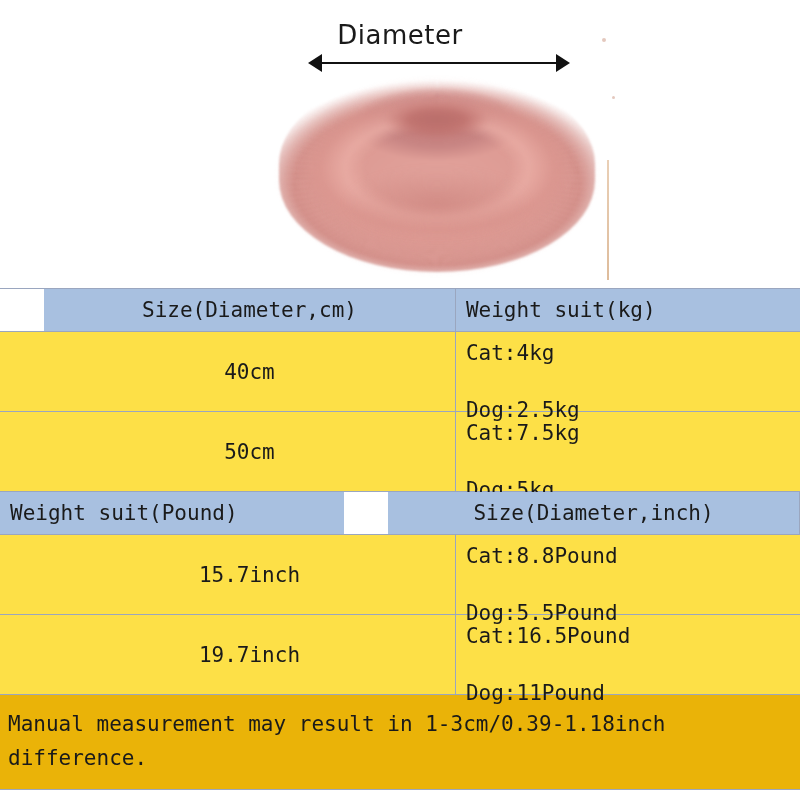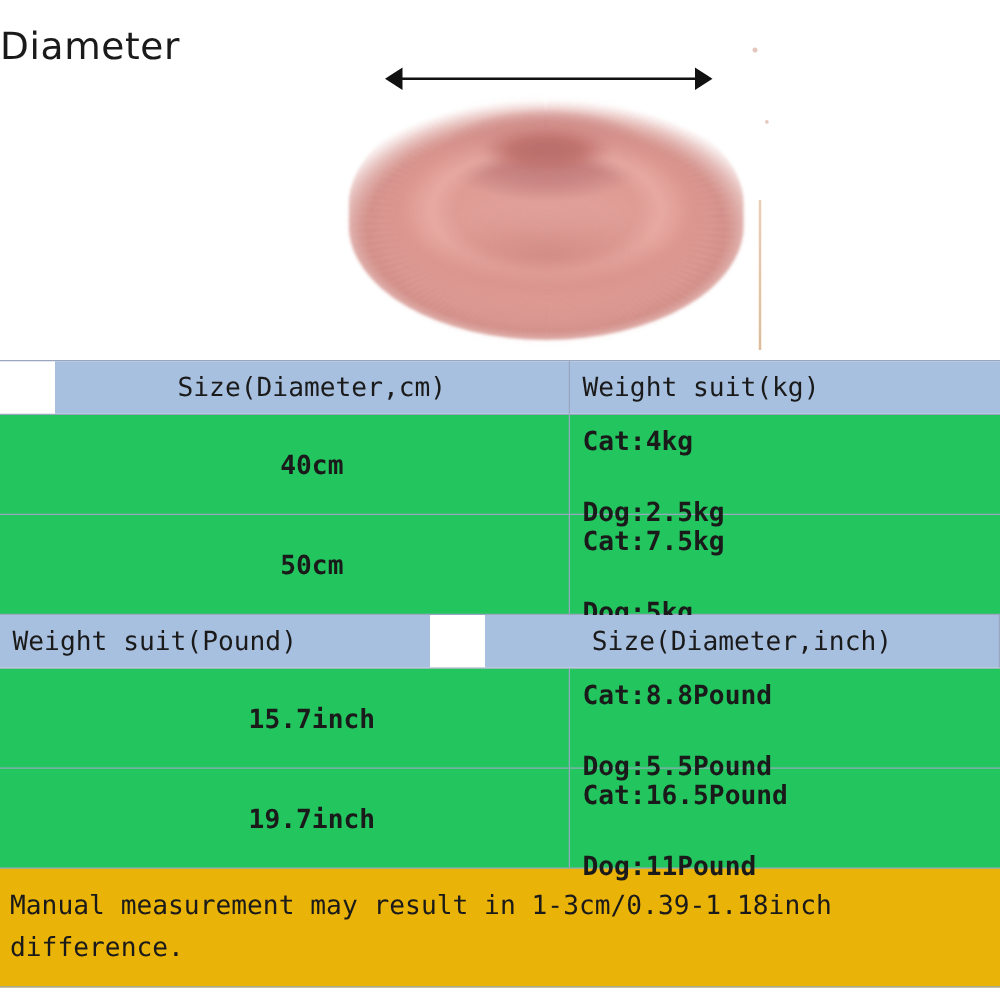--- a/index.html
+++ b/index.html
@@ -9,23 +9,23 @@
     font-family:"DejaVu Serif", serif;
     overflow:hidden;
   }
   .page{position:relative;width:800px;height:800px;}
 
   
   .product-area{position:relative;width:800px;height:288px;background:#ffffff;}
 
   .diameter-label{
     position:absolute;left:0;right:0;top:20px;
-    text-align:left;
+    text-align:center;
     font-family:"DejaVu Sans", sans-serif;
-    font-size:30px;color:#1a1a1a;letter-spacing:0.5px;
+    font-size:26px;color:#1a1a1a;letter-spacing:0.5px;
   }
   .arrow-wrap{
     position:absolute;left:308px;top:52px;width:262px;height:22px;
   }
   .arrow-line{
     position:absolute;left:10px;right:10px;top:10px;height:2px;background:#111;
   }
   .arrow-head{
     position:absolute;top:2px;width:0;height:0;
     border-top:9px solid transparent;border-bottom:9px solid transparent;
@@ -98,21 +98,21 @@
     flex-direction:column;
     justify-content:center;
     color:#1a1a1a;
     font-size:21px;
   }
   .cell.left{width:436px;border-right:1px solid #9aa6bf;align-items:center;margin-left:44px;}
   .cell.right{width:364px;align-items:flex-start;}
   .header .cell{background:#a8c0e0;height:42px;justify-content:center;}
   .header .cell.left{align-items:center;}
   .header .cell.right{align-items:flex-start;}
-  .body-row{background:#22c55e;height:80px;font-weight:bold;}
+  .body-row{background:#fde047;height:80px;}
   .body-row .cell.left{justify-content:center;}
   .sub{line-height:38px;margin-top:19px;}
   .note{
     box-sizing:border-box;
     width:800px;background:#eab308;
     padding:12px 8px 14px 8px;
     font-family:"DejaVu Sans Mono", monospace;
     font-size:21px;color:#1a1a1a;
     line-height:34px;
     border-bottom:1px solid #9aa6bf;

